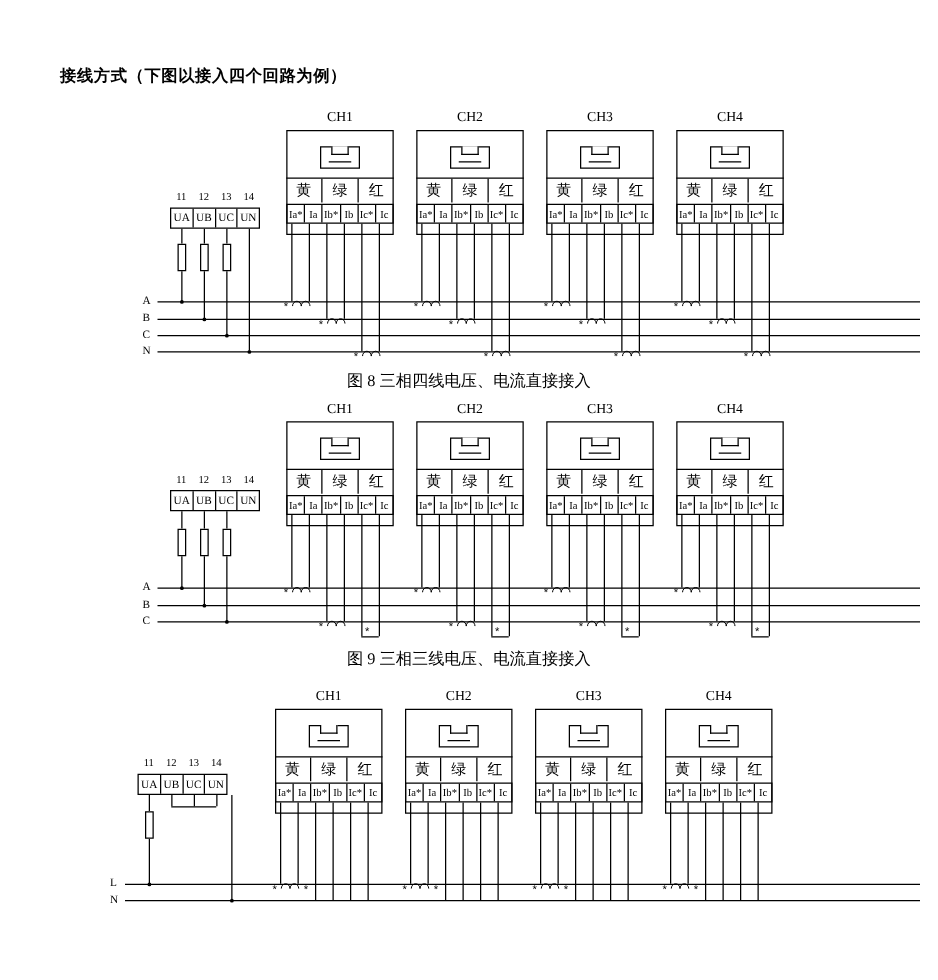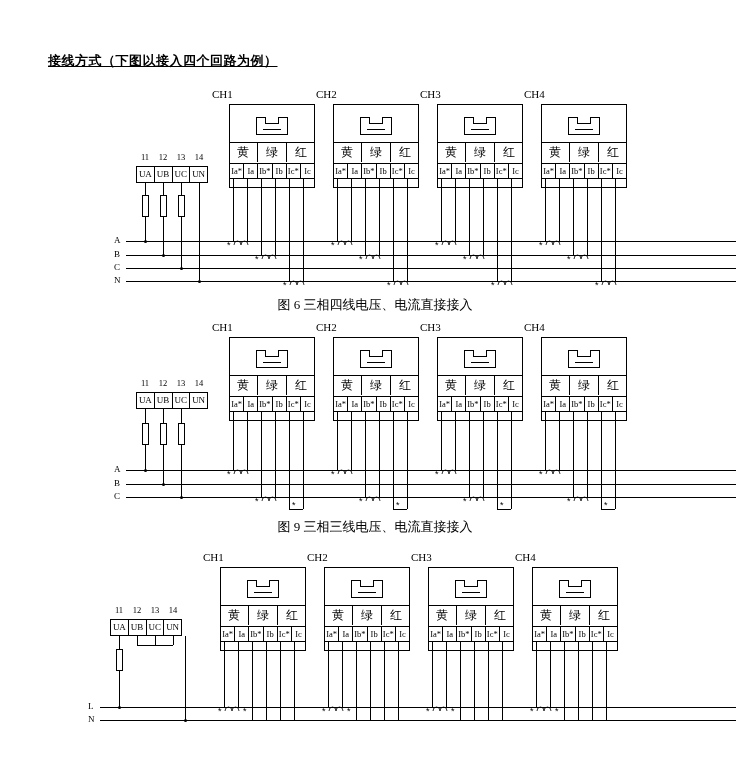--- a/index.html
+++ b/index.html
@@ -13,38 +13,38 @@
   }
   .page{position:relative;width:750px;height:784px;}
 
   .heading{
     position:absolute;
     left:48px;top:52px;
     font-family:"Liberation Sans", sans-serif;
     font-weight:bold;
     font-size:13px;
     letter-spacing:0.5px;
-    text-decoration:underline;
   }
 
   .fig{position:absolute;}
 
   .caption{
     position:absolute;
     width:100%;
     text-align:center;
     font-size:13px;
     font-family:"Liberation Serif", serif;
   }
 
   
   .ch-label{
     position:absolute;
     font-size:11px;
     font-family:"Liberation Serif", serif;
+    text-align:center;
     width:120px;
   }
   .ch-box{
     position:absolute;
     border:1px solid #000;
     box-sizing:border-box;
   }
   .rj45{
     position:absolute;
     border:1px solid #000;
@@ -394,21 +394,21 @@
     <div class="star" style="left:331px;top:241px;">*</div>
     <div class="star" style="left:359px;top:255px;">*</div>
     <div class="star" style="left:387px;top:281px;">*</div>
     <div class="star" style="left:435px;top:241px;">*</div>
     <div class="star" style="left:463px;top:255px;">*</div>
     <div class="star" style="left:491px;top:281px;">*</div>
     <div class="star" style="left:539px;top:241px;">*</div>
     <div class="star" style="left:567px;top:255px;">*</div>
     <div class="star" style="left:595px;top:281px;">*</div>
 
-    <div class="caption" style="left:0;top:296px;">图 6  三相四线电压、电流直接接入</div>
+    <div class="caption" style="left:0;top:296px;">图 8  三相四线电压、电流直接接入</div>
   </div>
 
   <div class="fig" style="left:0;top:0;width:750px;height:300px;">
 
     <div class="ch-label" style="left:212px;top:321px;">CH1</div>
     <div class="ch-label" style="left:316px;top:321px;">CH2</div>
     <div class="ch-label" style="left:420px;top:321px;">CH3</div>
     <div class="ch-label" style="left:524px;top:321px;">CH4</div>
 
     <div class="ch-box" style="left:229px;top:337px;width:86px;height:84px;"></div>

